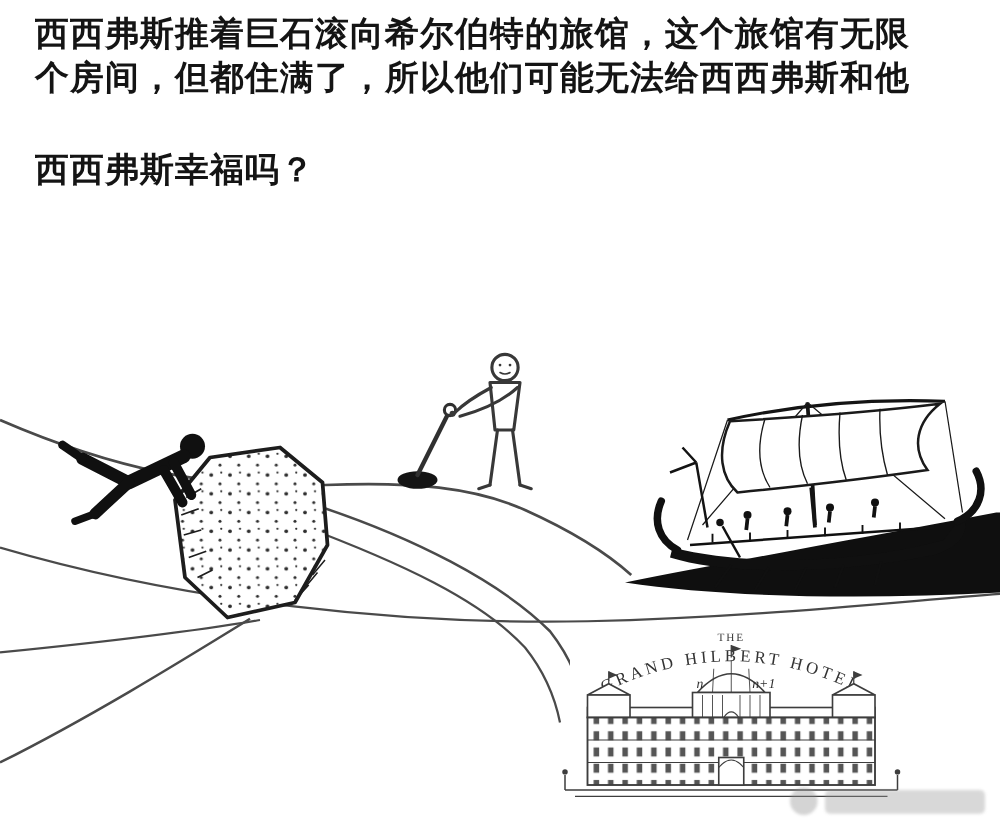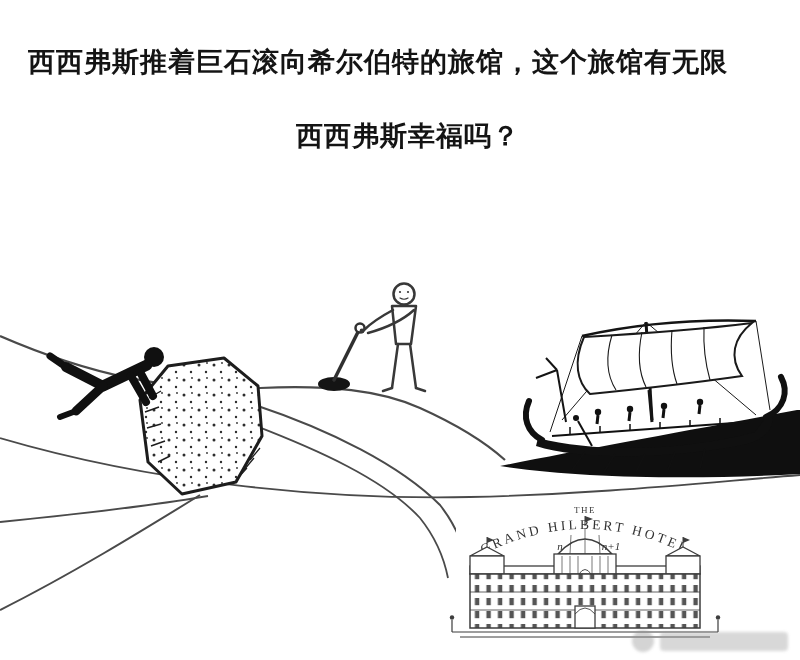--- a/index.html
+++ b/index.html
@@ -6,38 +6,39 @@
   .page{
     position:relative;width:800px;height:660px;background:#ffffff;overflow:hidden;
     font-family:"Liberation Sans","DejaVu Sans",sans-serif;
   }
   .text-block{
     position:absolute;left:28px;top:10px;width:760px;
     color:#141414;font-weight:700;font-size:27px;line-height:35px;letter-spacing:1px;
   }
   .para{margin:0;}
   .para.gap1{margin-top:31px;}
-  .para.gap2{margin-top:39px;text-align:center;}
-  .line{display:block;white-space:nowrap;margin-top:35px;}
+  .para.gap2{margin-top:39px;}
+  .line{display:block;white-space:nowrap;}
   .illo{position:absolute;left:0;top:270px;width:800px;height:390px;}
   .watermark{
     position:absolute;right:12px;bottom:8px;display:flex;align-items:center;gap:6px;
     opacity:.38;filter:blur(1.4px);
   }
   .wm-dot{width:22px;height:22px;border-radius:50%;background:#8f8f8f;}
   .wm-bar{width:128px;height:19px;border-radius:4px;background:#9b9b9b;}
 </style>
 </head>
 <body>
 
 <div class="page">
 
   <div class="text-block">
     <div class="para">
       <span class="line">西西弗斯推着巨石滚向希尔伯特的旅馆，这个旅馆有无限</span>
+      <span class="line">个房间，但都住满了，所以他们可能无法给西西弗斯和他</span>
     </div>
     <div class="para gap1">
     </div>
     <div class="para gap2">
       <span class="line">西西弗斯幸福吗？</span>
     </div>
   </div>
 
   <svg class="illo" viewBox="0 0 800 390">
     <defs>

